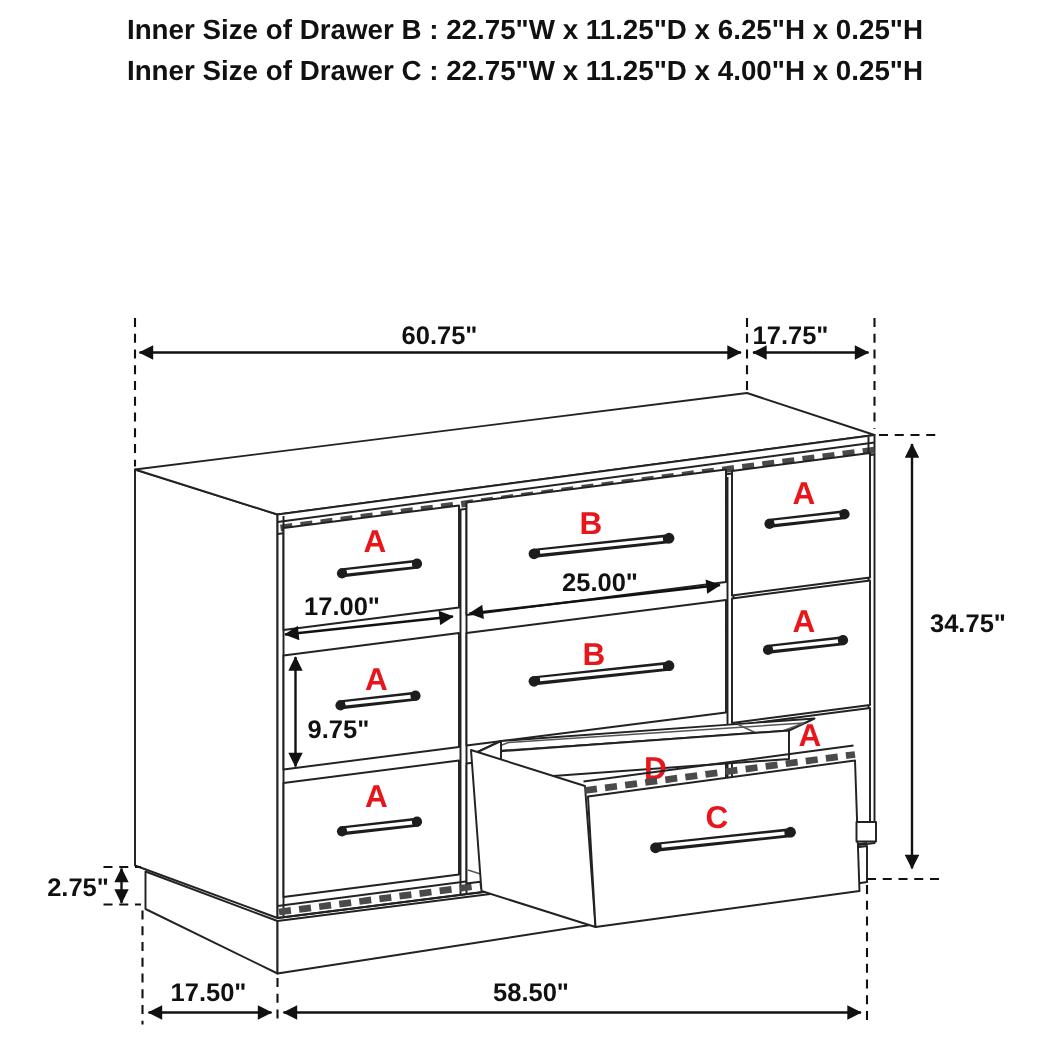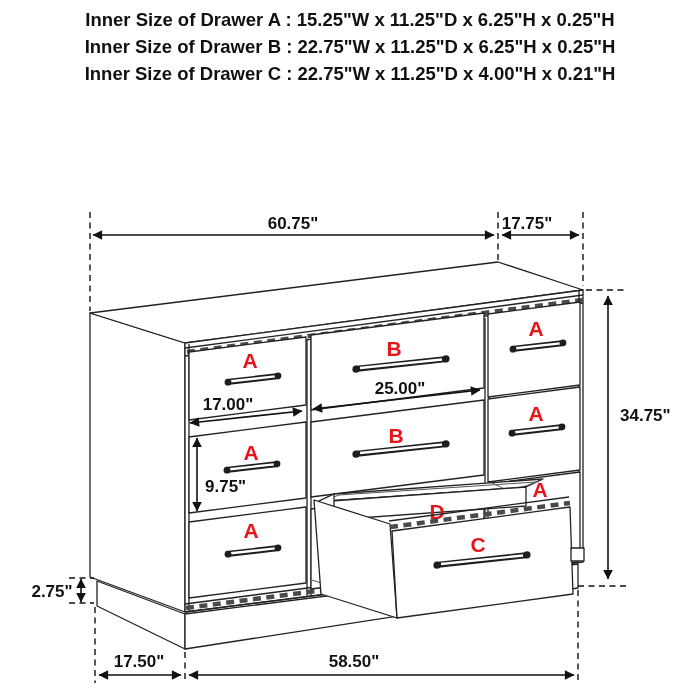--- a/index.html
+++ b/index.html
@@ -18,23 +18,22 @@
   .dim-label     { font:bold 17px "Liberation Sans", sans-serif; fill:#111; }
   .drawer-letter { font:bold 21px "Liberation Sans", sans-serif; fill:var(--label-red); }
   .mid { text-anchor:middle; }
 </style>
 </head>
 <body>
 
 <div id="stage">
 
   <div id="header">
-    <div class="hline">Inner Size of Drawer A : 15.25"W x 11.25"D x 6.25"H x 0.25"H</div>
     <div class="hline">Inner Size of Drawer B : 22.75"W x 11.25"D x 6.25"H x 0.25"H</div>
-    <div class="hline">Inner Size of Drawer C : 22.75"W x 11.25"D x 4.00"H x 0.21"H</div>
+    <div class="hline">Inner Size of Drawer C : 22.75"W x 11.25"D x 4.00"H x 0.25"H</div>
   </div>
 
   <svg width="700" height="700" viewBox="0 0 700 700">
     <defs>
       <marker id="arr" viewBox="0 0 10 10" refX="9.5" refY="5" markerWidth="7.5" markerHeight="6" orient="auto-start-reverse" markerUnits="strokeWidth">
         <path d="M0,0 L10,5 L0,10 z" fill="#111"></path>
       </marker>
       <g id="handle-s">
         <path d="M-26,3 L26,-3" stroke="#1d1d1d" stroke-width="6" fill="none"></path>
         <path d="M-22,2.2 L22,-2.6" stroke="#ffffff" stroke-width="2.4" fill="none"></path>

